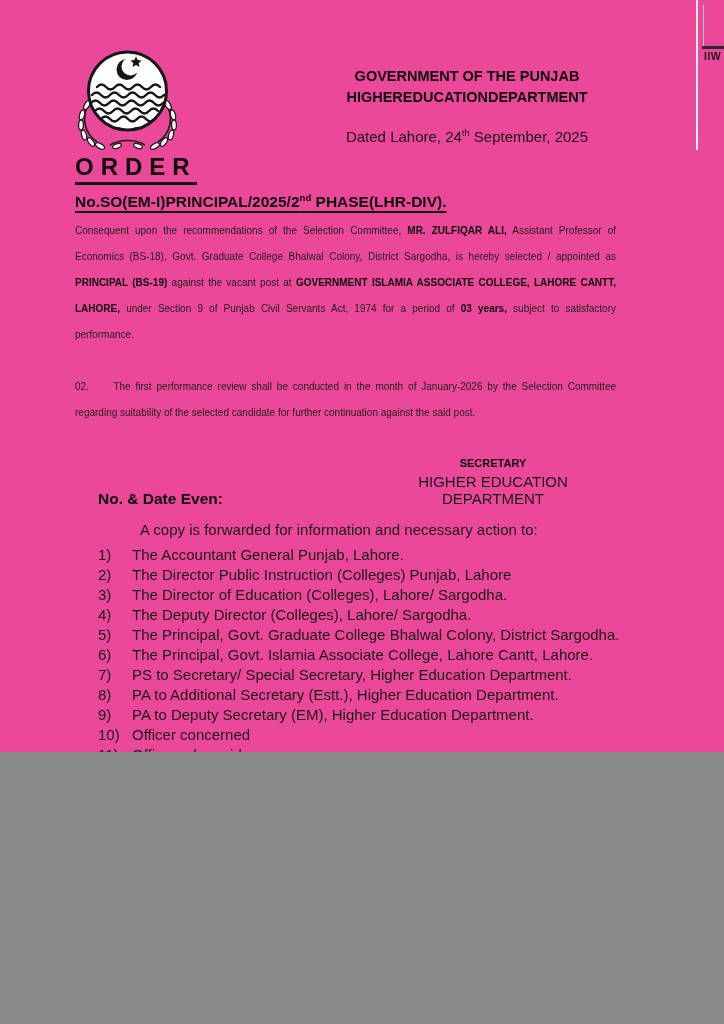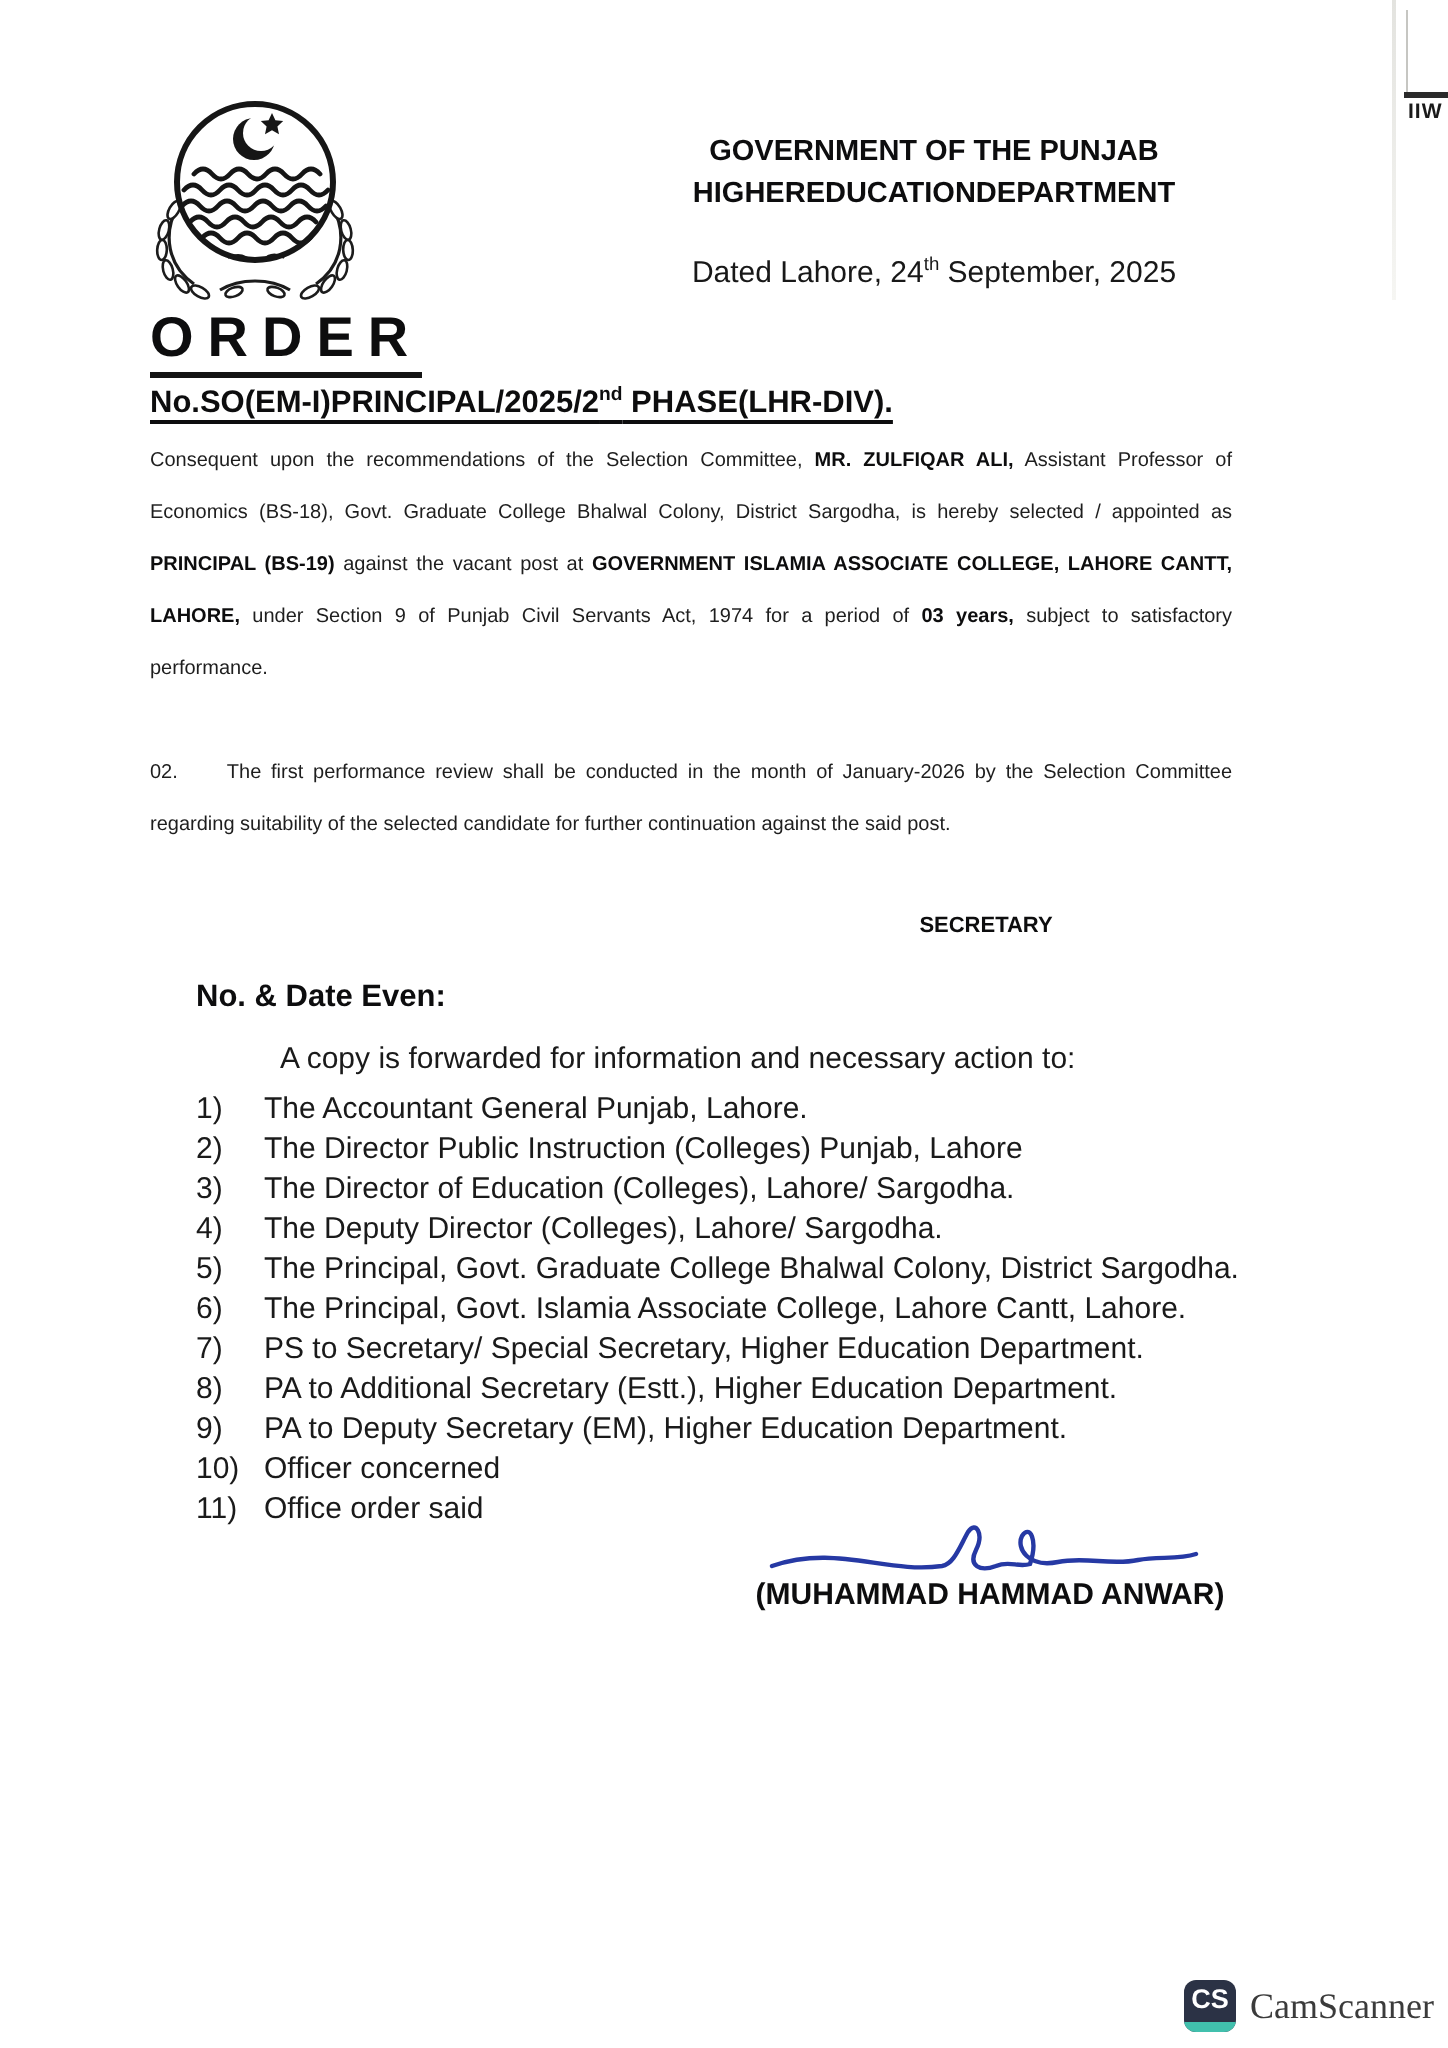--- a/index.html
+++ b/index.html
@@ -1,19 +1,19 @@
 <!DOCTYPE html>
 <html style="--ink: #1e1e1e; --signature_blue: #2639a4; --cs_icon_bg: #2b3245; --cs_icon_accent: #41c0ad; --cs_text: #3b3b3b;"><head>
 <meta charset="utf-8">
 <style>
   html,body{margin:0;padding:0;background:#8a8a8a;}
   .page{
     position:relative;
-    width:724px;height:1024px;
-    background:#ffffff;
+    width:724px;height:752px;
+    background:#ec4899;
     overflow:hidden;
     font-family:"Liberation Sans", sans-serif;
     color:#202020;
   }
   .abs{position:absolute;}
   .b{font-weight:bold;color:#0d0d0e;}
   .u{text-decoration-thickness:2px;text-underline-offset:3px;margin-left:28px;}
   sup{font-size:0.62em;line-height:0;}
 
   
@@ -24,21 +24,21 @@
 
   
   .emblem{left:70px;top:45px;}
   .hdr{left:338px;top:66px;width:258px;text-align:center;}
   .hdr .l1,.hdr .l2{font-weight:bold;font-size:14.5px;line-height:21px;color:#0d0d0e;}
   .hdr .date{margin-top:20px;font-size:15px;color:#181818;}
 
   
   .order-heading{
     left:75px;top:153px;
-    font-size:28px;font-weight:bold;color:#0d0d0e;
+    font-size:24px;font-weight:bold;color:#0d0d0e;
     letter-spacing:7px;
     border-bottom:3px solid #141414;padding-bottom:1px;
   }
   .ref-line{left:75px;top:193px;font-size:15.5px;font-weight:bold;color:#0d0d0e;
     text-decoration:underline;text-decoration-thickness:2px;text-underline-offset:4px;}
   .para{left:75px;top:218px;width:541px;font-size:10px;line-height:26px;
     text-align:justify;color:#1e1e1e;}
   .para2{top:374px;}
 
   
@@ -127,20 +127,21 @@
     <div class="date"><span>Dated Lahore, 24</span><sup>th</sup><span> September, 2025</span></div>
   </div>
 
   <div class="abs order-heading">ORDER</div>
   <div class="abs ref-line"><span class="b">No.SO(EM-I)PRINCIPAL/2025/2</span><sup class="b">nd</sup><span class="b"> PHASE(LHR-DIV).</span></div>
   <div class="abs para"><span>Consequent upon the recommendations of the Selection Committee, </span><span class="b">MR. ZULFIQAR ALI,</span><span> Assistant Professor of Economics (BS-18), Govt. Graduate College Bhalwal Colony, District Sargodha, is hereby selected / appointed as </span><span class="b">PRINCIPAL (BS-19)</span><span> against the vacant post at </span><span class="b">GOVERNMENT ISLAMIA ASSOCIATE COLLEGE, LAHORE CANTT, LAHORE,</span><span> under Section 9 of Punjab Civil Servants Act, 1974 for a period of </span><span class="b">03 years,</span><span> subject to satisfactory performance.</span></div>
   <div class="abs para para2"><span>02.&nbsp;&nbsp;&nbsp;&nbsp;&nbsp;The first performance review shall be conducted in the month of January-2026 by the Selection Committee regarding suitability of the selected candidate for further continuation against the said post.</span></div>
 
   <div class="abs signoff">
     <div class="sec">SECRETARY</div>
+    <div class="dept">HIGHER EDUCATION DEPARTMENT</div>
   </div>
 
   <div class="abs even-label"><span class="b u">No. &amp; Date Even</span><span class="b">:</span></div>
   <div class="abs copies-intro">A copy is forwarded for information and necessary action to:</div>
   <div class="abs copies-list">
       <div class="copy-row">
         <span class="copy-no">1)</span>
         <span class="copy-text">The Accountant General Punjab, Lahore.</span>
       </div>
       <div class="copy-row">

